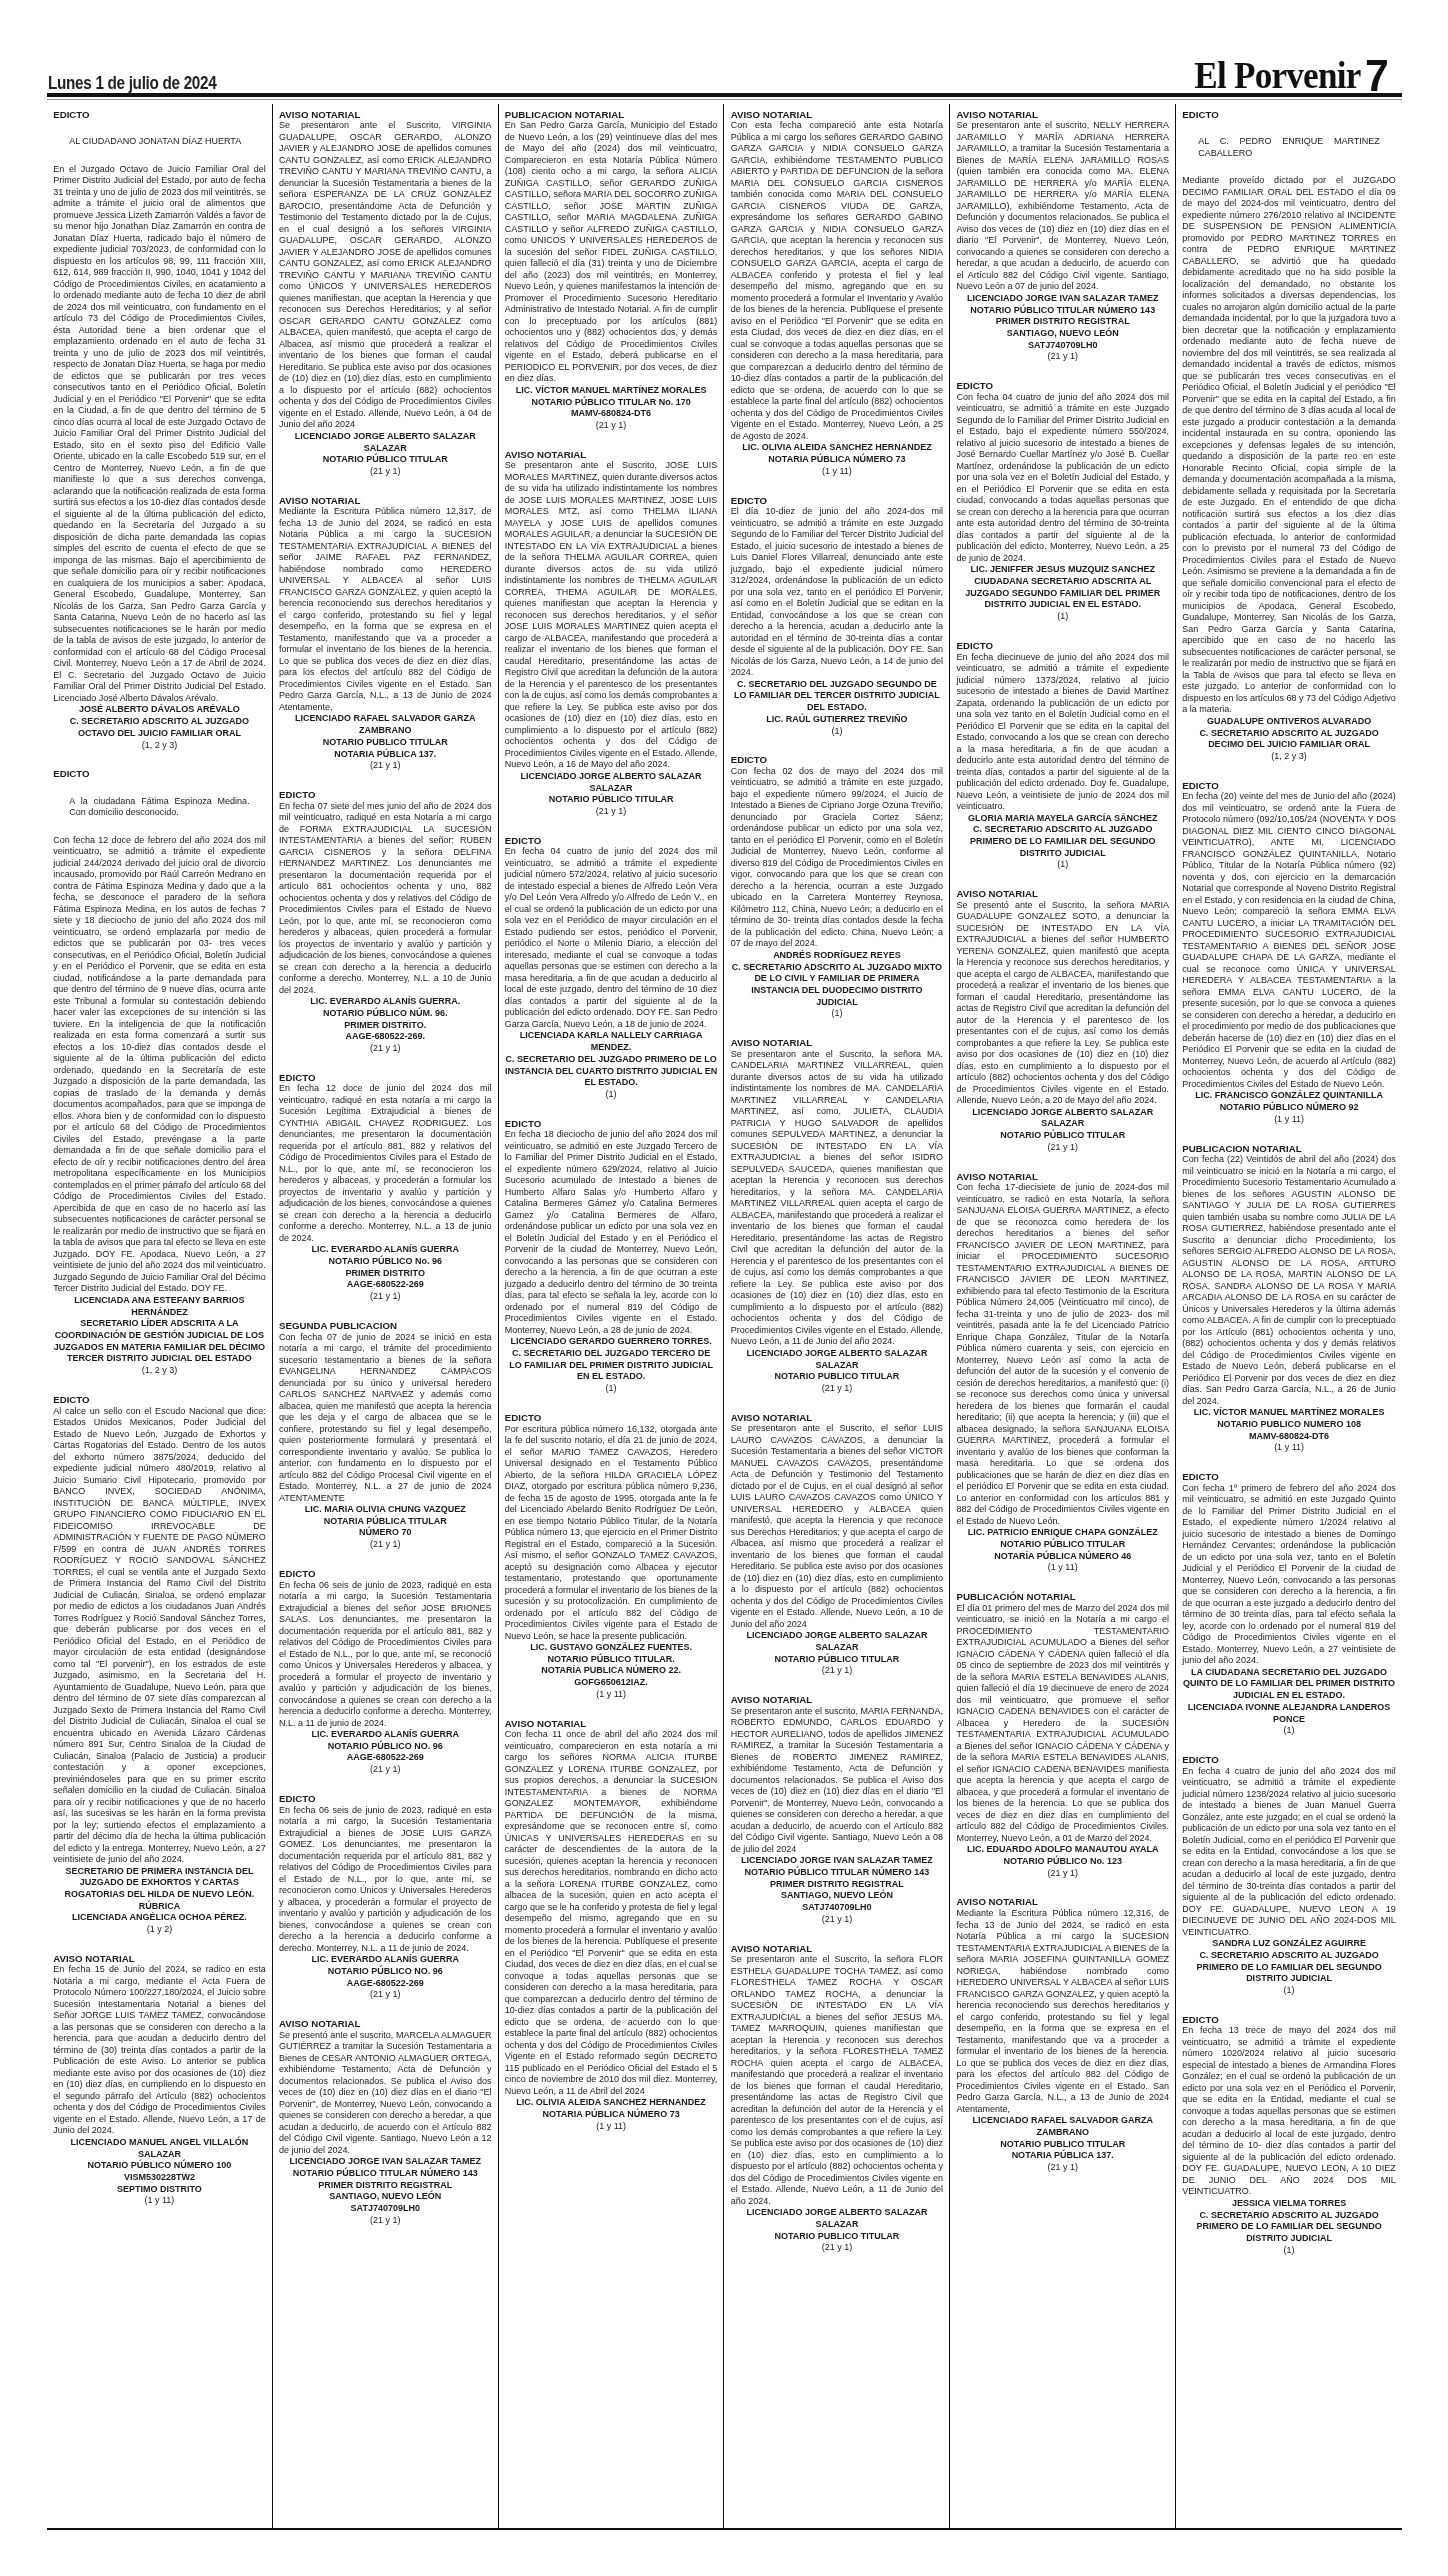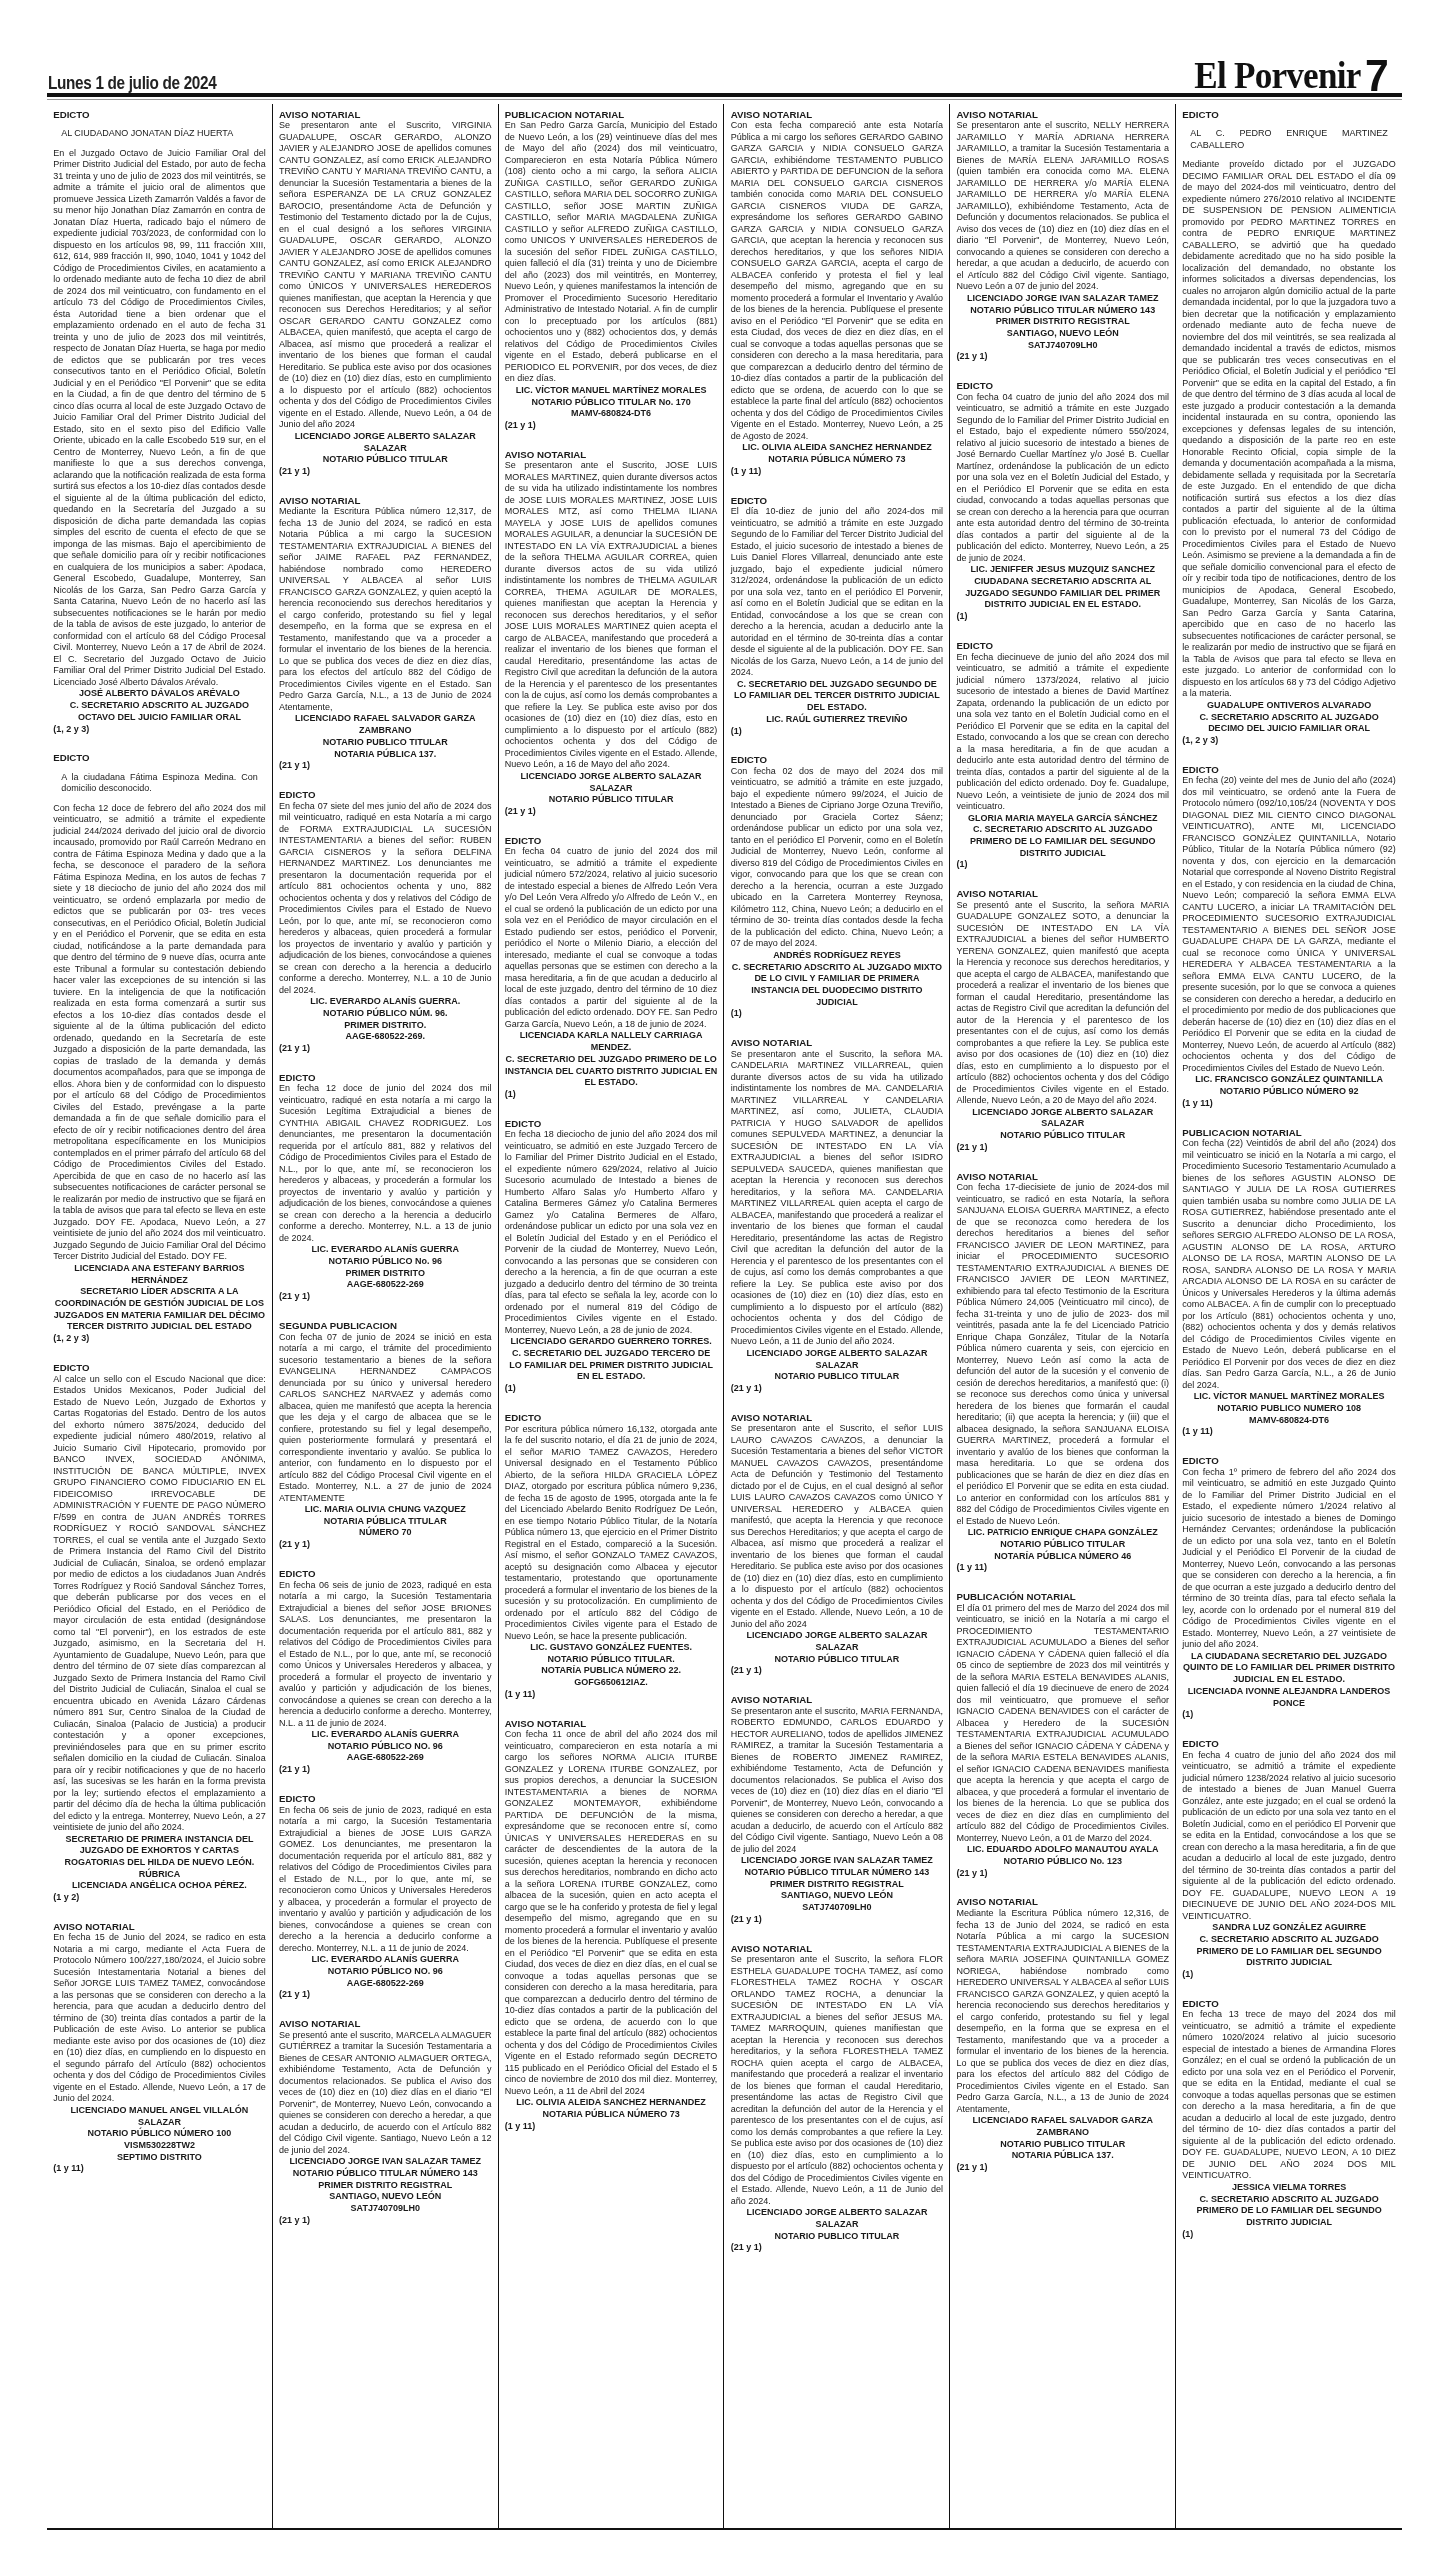--- a/index.html
+++ b/index.html
@@ -8,24 +8,24 @@
   .date{position:absolute;left:48px;top:72px;font-family:"Liberation Sans",sans-serif;font-weight:bold;font-size:18.7px;letter-spacing:-0.4px;transform:scaleX(0.82);transform-origin:left center;color:#222;}
   .brand{position:absolute;right:61px;top:47px;font-family:"Liberation Serif",serif;font-weight:900;font-size:37px;color:#111;letter-spacing:-0.8px;transform:scaleX(0.95);transform-origin:right center;}
   .brand .pg{font-family:"Liberation Sans",sans-serif;font-size:45px;font-weight:900;margin-left:4.7px;position:relative;top:3.1px;}
   .rule-top{position:absolute;left:47px;top:93px;width:1355px;height:3.9px;background:#111;}
   .rule-top2{position:absolute;left:47px;top:99px;width:1355px;height:0.8px;background:#999;}
   .cols{position:absolute;left:47px;top:104px;width:1355px;height:2424px;display:flex;}
   .col{width:226px;box-sizing:border-box;padding:4.7px 6.2px 0 6.2px;border-right:1.6px solid #111;overflow:hidden;font-size:9px;line-height:11.5px;text-align:justify;hyphens:auto;}
   .col:last-child{border-right:none;}
   .notice{margin-bottom:17px;}
   .notice h3{margin:0;text-align:left;font-size:9.7px;font-weight:bold;line-height:11.7px;}
-  .notice .lead{margin:8px;}
+  .notice .lead{margin:16px;}
   .notice p{margin:0;}
   .sig{text-align:center;font-weight:bold;margin:0;line-height:11.7px;}
-  .code{font-weight:bold;margin:0;line-height:11.7px;}
+  .code{text-align:center;font-weight:normal;margin:0;line-height:11.7px;}
   .rule-bottom{position:absolute;left:47px;top:2528px;width:1355px;height:2.3px;background:#111;}
 </style>
 </head>
 <body>
 
 <div class="masthead">
   <div class="date">Lunes 1 de julio de 2024</div>
   <div class="brand"><span>El Porvenir</span><span class="pg">7</span></div>
   <div class="rule-top"></div>
   <div class="rule-top2"></div>

